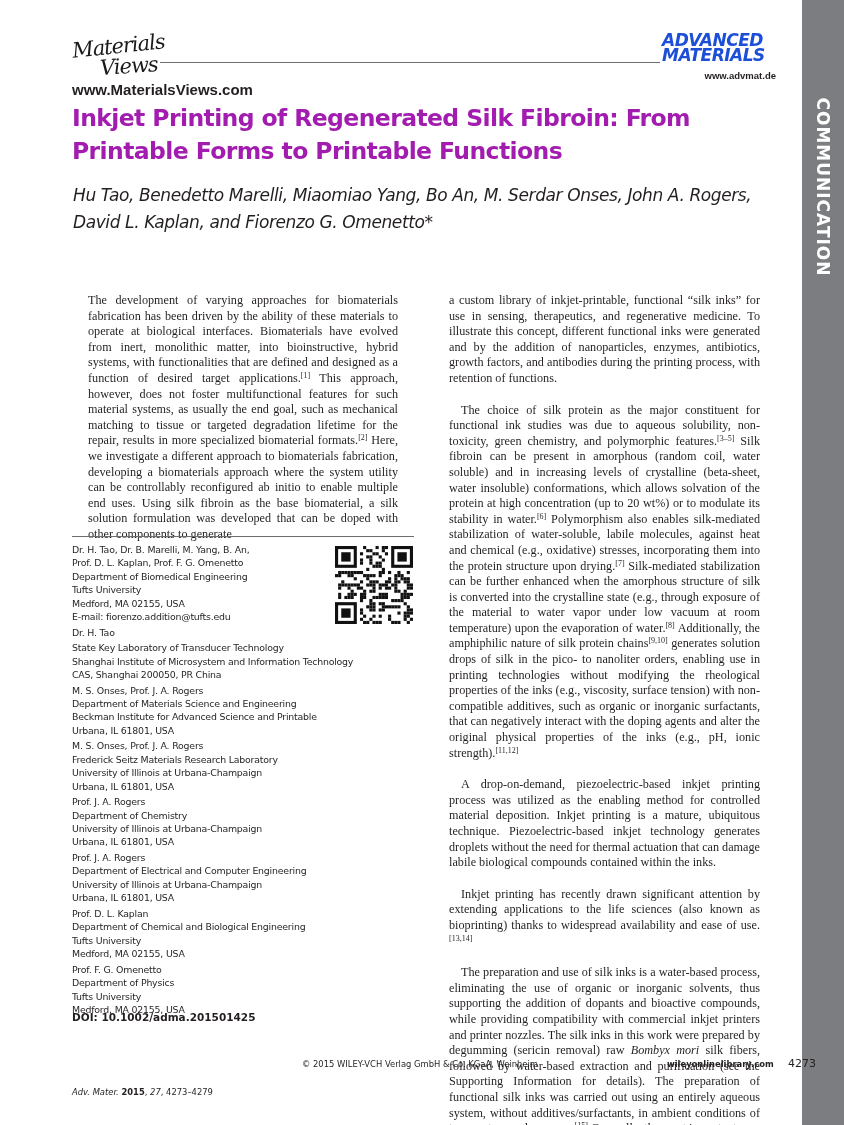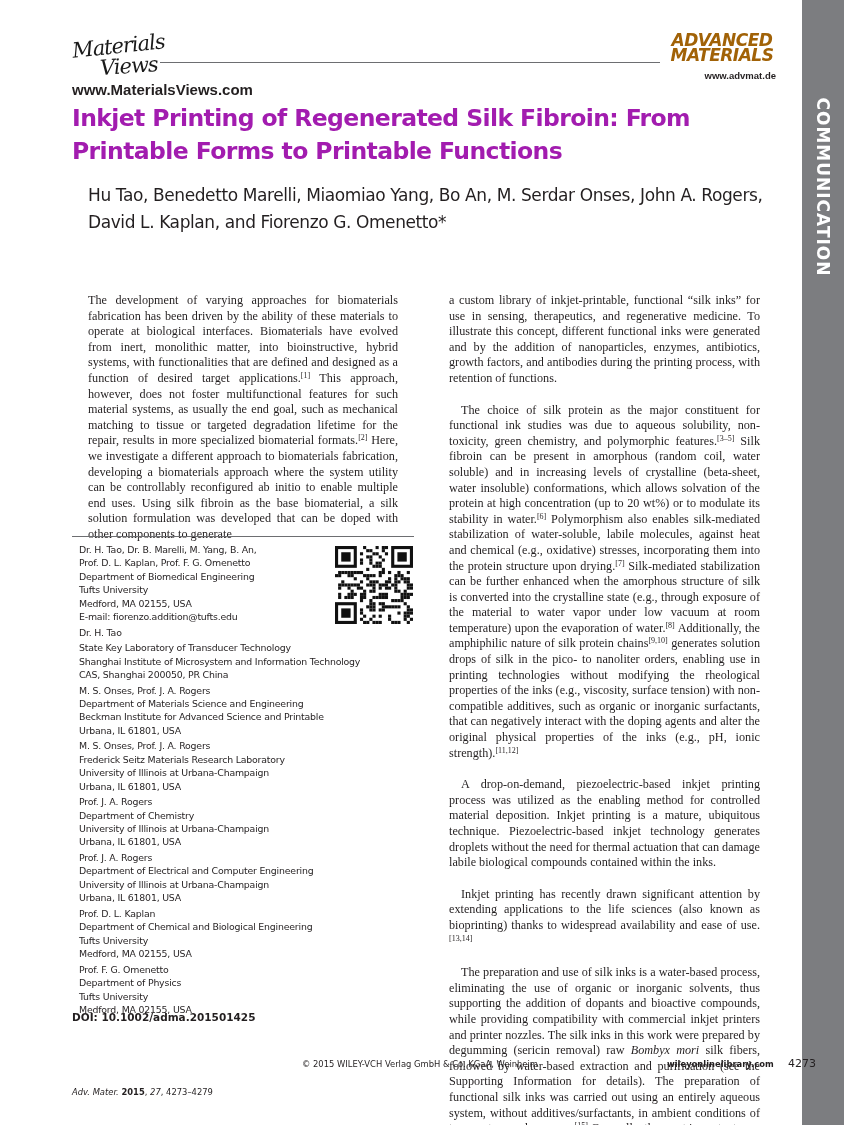--- a/index.html
+++ b/index.html
@@ -6,49 +6,49 @@
   html, body { width: 844px; height: 1125px; background: #ffffff; overflow: hidden; }
   body { position: relative; color: #231f20; font-family: "Liberation Serif", serif; }
 
   .logo-mv { position: absolute; left: 72px; top: 34px; width: 86px; height: 44px;
     font-family: "DejaVu Serif", serif; font-style: italic; color: #1a1a1a; }
   .logo-mv .l1 { position: absolute; left: 0; top: 0; font-size: 21px; letter-spacing: -1px; transform: rotate(-6deg); }
   .logo-mv .l2 { position: absolute; left: 28px; top: 20px; font-size: 21px; letter-spacing: -1px; transform: rotate(-4deg); }
   .mv-url { position: absolute; left: 72px; top: 81px; font-family: "Liberation Sans", sans-serif; font-size: 15px; font-weight: bold; color: #231f20; }
   .header-rule { position: absolute; left: 160px; top: 62px; width: 500px; height: 1px; background: #6d6e71; }
 
-  .am-logo { position: absolute; left: 662px; top: 33px; width: 120px; text-align: center;
-    font-family: "DejaVu Sans", sans-serif; font-weight: bold; font-style: italic; color: #a16207; line-height: 15px; letter-spacing: -0.5px; }
+  .am-logo { position: absolute; left: 662px; top: 33px; width: 120px; text-align: left;
+    font-family: "DejaVu Sans", sans-serif; font-weight: bold; font-style: italic; color: #1d4ed8; line-height: 15px; letter-spacing: -0.5px; }
   .am-logo .a1 { font-size: 17px; display: block; }
   .am-logo .a2 { font-size: 17px; display: block; }
   .am-url { position: absolute; left: 660px; top: 70px; width: 116px; text-align: right;
     font-family: "Liberation Sans", sans-serif; font-size: 9.5px; font-weight: bold; color: #231f20; }
 
   .side-tab { position: absolute; left: 802px; top: 0; width: 42px; height: 1125px; background: #7c7d80; }
   .side-label { position: absolute; left: 802px; top: 84px; width: 42px; height: 205px;
     display: flex; align-items: center; justify-content: center; }
   .side-label span { display: block; transform: rotate(90deg); white-space: nowrap;
     font-family: "DejaVu Sans", sans-serif; font-weight: bold; font-size: 17px; letter-spacing: 1px; color: #ffffff; }
 
   .title { position: absolute; left: 72px; top: 102px; width: 720px;
     font-family: "DejaVu Sans", sans-serif; font-size: 23.5px; font-weight: bold; line-height: 33px; color: #a21caf; letter-spacing: -0.6px; }
-  .authors { position: absolute; left: 88px; top: 182px; width: 720px;
-    font-family: "DejaVu Sans", sans-serif; font-size: 17px; line-height: 27px; color: #231f20; letter-spacing: -0.4px; }
+  .authors { position: absolute; left: 73px; top: 182px; width: 720px;
+    font-family: "DejaVu Sans", sans-serif; font-style: italic; font-size: 17px; line-height: 27px; color: #231f20; letter-spacing: -0.4px; }
 
   .col { position: absolute; font-size: 12.2px; line-height: 15.6px; text-align: justify; color: #231f20; }
   .col-left { left: 72px; top: 277px; width: 342px; }
   .col-right { left: 433px; top: 277px; width: 343px; }
   .col p { margin: 16px; }
   .col p.indent { text-indent: 12px; }
   sup { font-size: 8px; line-height: 0; vertical-align: 4px; }
 
   .aff-rule { position: absolute; left: 72px; top: 536px; width: 342px; height: 1px; background: #6d6e71; }
   .affil { position: absolute; left: 72px; top: 543px; width: 340px;
     font-family: "DejaVu Sans", sans-serif; font-size: 9.4px; line-height: 13.4px; color: #231f20; letter-spacing: -0.2px; }
-  .affil .block { margin-bottom: 2.2px; margin-left: 7px; }
+  .affil .block { margin-bottom: 2.2px; }
   .affil .line { display: block; white-space: nowrap; }
   .doi { position: absolute; left: 72px; top: 1011px; font-family: "DejaVu Sans", sans-serif; font-size: 10.5px; font-weight: bold; color: #231f20; }
 
   .qr { position: absolute; left: 335px; top: 546px; width: 78px; height: 78px; }
 
   .footer { position: absolute; top: 1059px; font-family: "DejaVu Sans", sans-serif; font-size: 8.4px; color: #231f20; }
   .foot-cite { left: 72px; margin-top: 28px; }
   .foot-cite i { font-style: italic; }
   .foot-copy { left: 302px; }
   .foot-site { left: 667px; font-weight: bold; }

